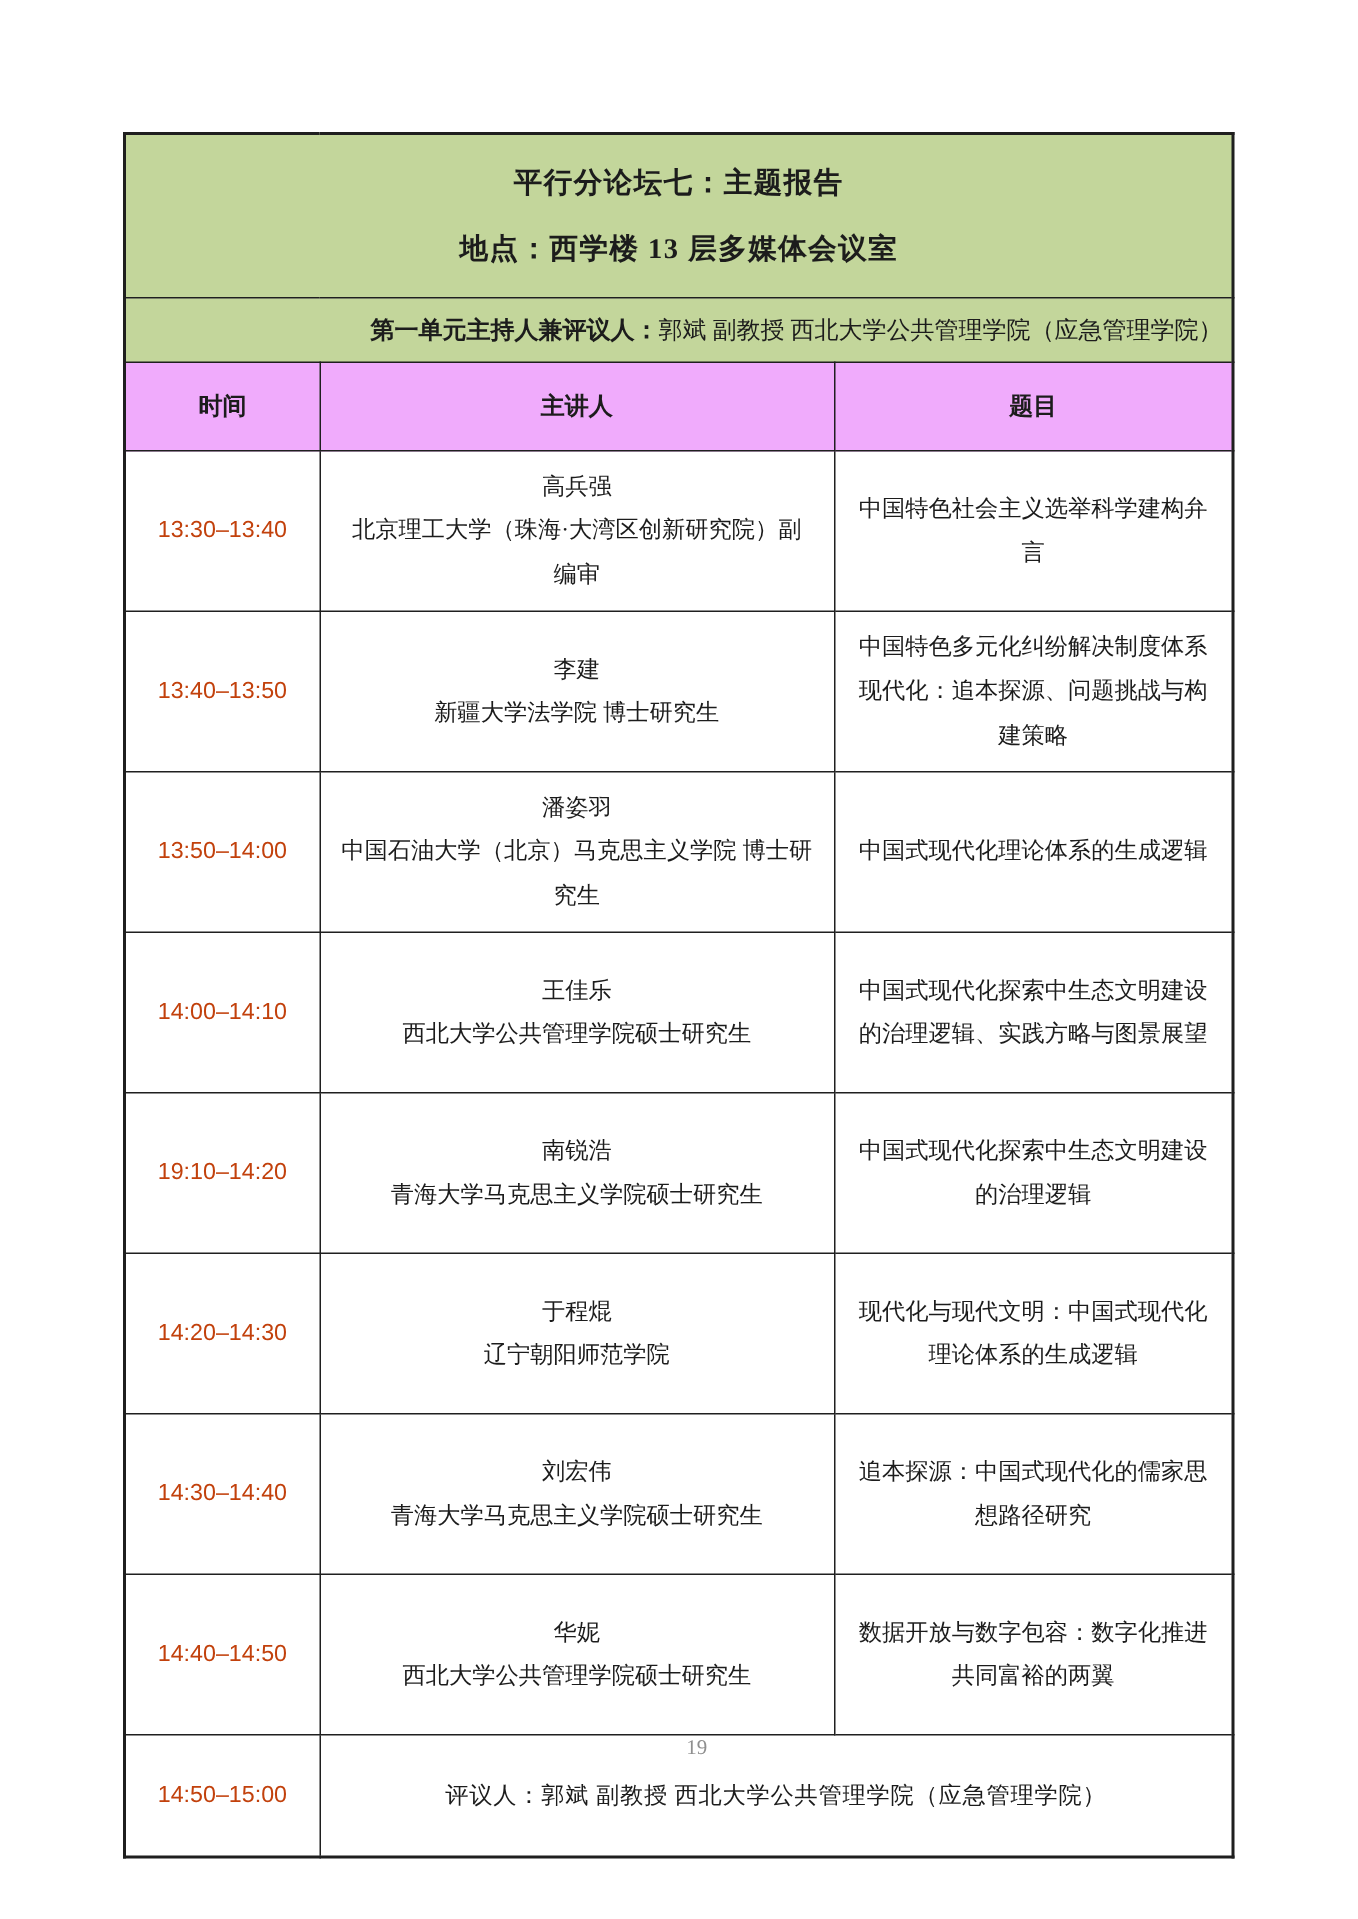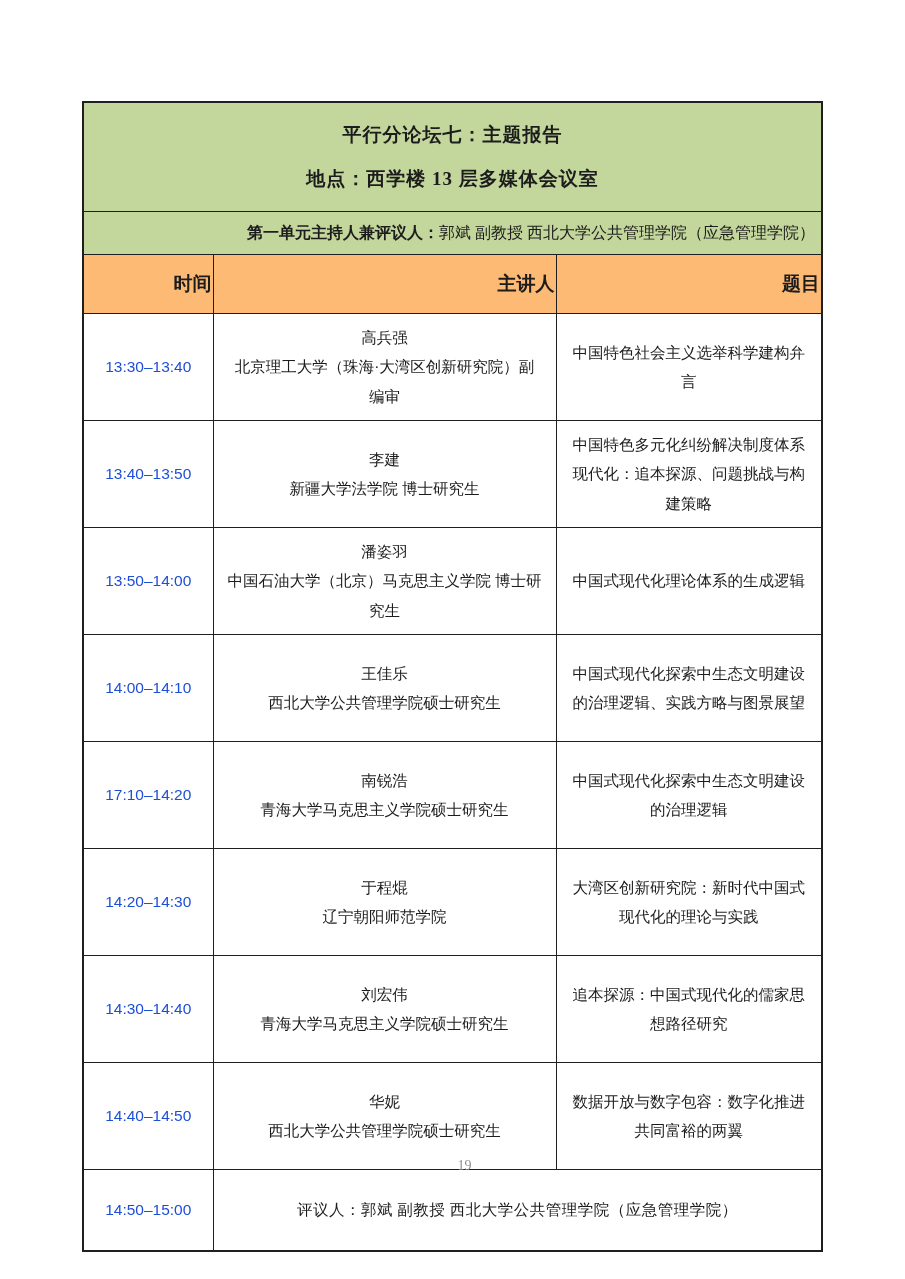--- a/index.html
+++ b/index.html
@@ -5,21 +5,21 @@
   html,body{margin:0;padding:0;}
   body{
     width:905px;height:1279px;
     background:#ffffff;
     position:relative;
     font-family:"Liberation Serif",serif;
     color:#1c1c1c;
   }
   .sheet{
     position:absolute;
-    left:82px;top:101px;width:741px;
+    left:82px;top:88px;width:741px;
   }
   table.schedule{
     border-collapse:collapse;
     width:100%;
     table-layout:fixed;
     border:2px solid #1f1f1f;
   }
   table.schedule td, table.schedule th{
     border:1px solid #1f1f1f;
     vertical-align:middle;
@@ -37,29 +37,29 @@
   }
   .forum-title,.forum-location{
     font-size:19px;font-weight:bold;letter-spacing:1px;
   }
   .unit-cell{
     height:42px;text-align:right;font-size:16px;
     padding:0 6px;white-space:nowrap;
   }
   .unit-label{font-weight:bold;}
   .head-row th{
-    height:56px;text-align:right;
-    font-size:19px;font-weight:bold;
-    background:#fdba74;
+    height:56px;text-align:center;
+    font-size:16px;font-weight:bold;
+    background:#f0abfc;
   }
   .body-row td{height:94px;}
   .time-cell{
     font-family:"Liberation Sans",sans-serif;
     font-size:15.5px;text-align:center;
-    color:#1d4ed8;
+    color:#c2410c;
   }
   .speaker-cell{
     text-align:center;font-size:15.5px;line-height:1.9;
     padding:6px 14px;
     margin-left:20px;
   }
   .talk-title-cell{
     text-align:center;font-size:15.5px;line-height:1.9;
     padding:6px 10px;
   }
@@ -134,35 +134,35 @@
   <tr class="body-row">
     <td class="time-cell">14:00–14:10</td>
     <td class="speaker-cell">
       <div>王佳乐</div>
       <div>西北大学公共管理学院硕士研究生</div>
     </td>
     <td class="talk-title-cell">中国式现代化探索中生态文明建设的治理逻辑、实践方略与图景展望</td>
   </tr>
 
   <tr class="body-row">
-    <td class="time-cell">17:10–14:20</td>
+    <td class="time-cell">19:10–14:20</td>
     <td class="speaker-cell">
       <div>南锐浩</div>
       <div>青海大学马克思主义学院硕士研究生</div>
     </td>
     <td class="talk-title-cell">中国式现代化探索中生态文明建设的治理逻辑</td>
   </tr>
 
   <tr class="body-row">
     <td class="time-cell">14:20–14:30</td>
     <td class="speaker-cell">
       <div>于程焜</div>
       <div>辽宁朝阳师范学院</div>
     </td>
-    <td class="talk-title-cell">大湾区创新研究院：新时代中国式现代化的理论与实践</td>
+    <td class="talk-title-cell">现代化与现代文明：中国式现代化理论体系的生成逻辑</td>
   </tr>
 
   <tr class="body-row">
     <td class="time-cell">14:30–14:40</td>
     <td class="speaker-cell">
       <div>刘宏伟</div>
       <div>青海大学马克思主义学院硕士研究生</div>
     </td>
     <td class="talk-title-cell">追本探源：中国式现代化的儒家思想路径研究</td>
   </tr>

